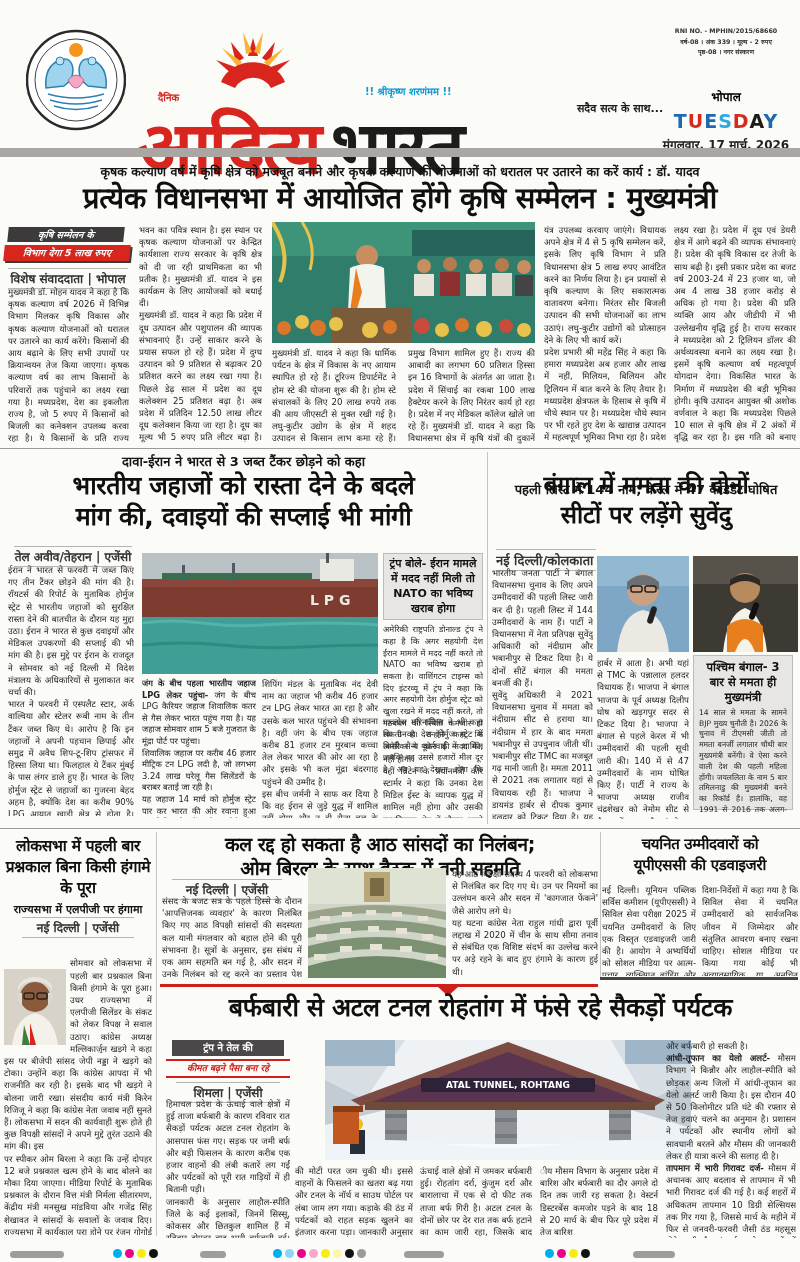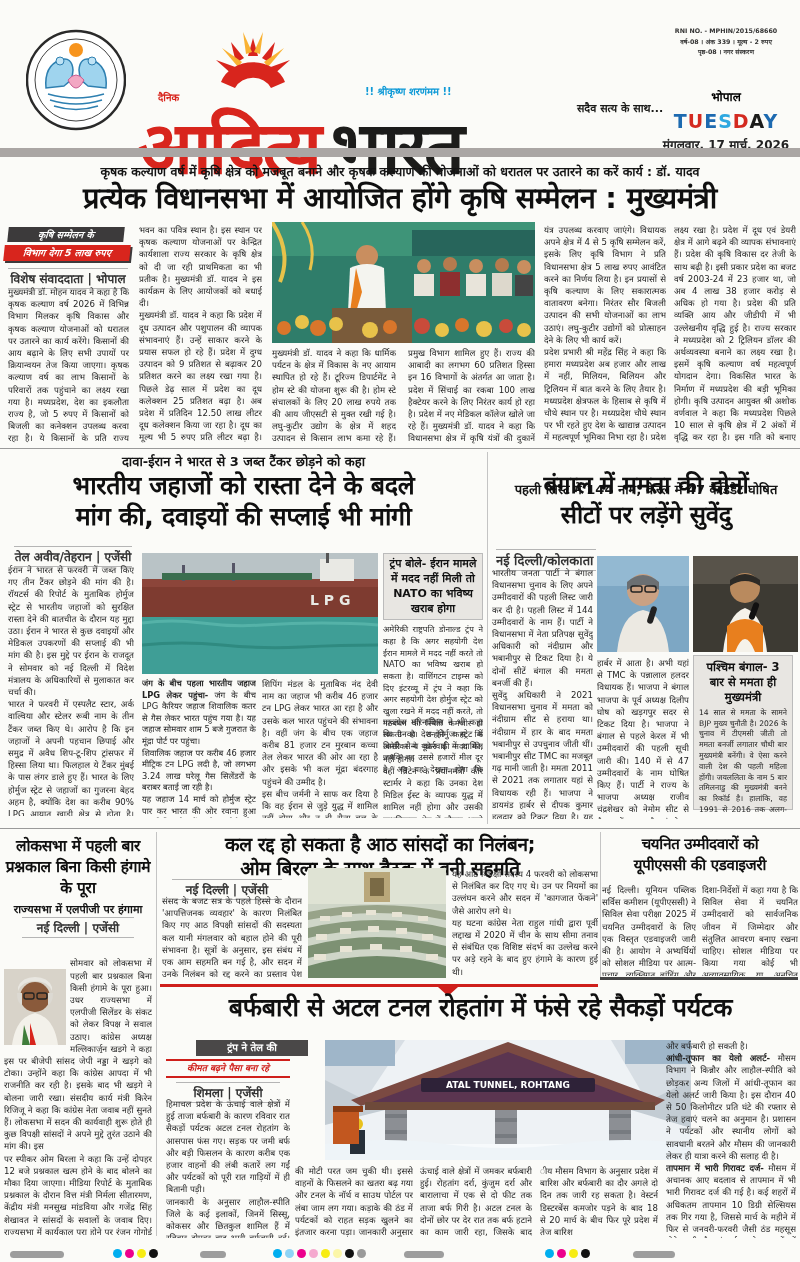--- a/index.html
+++ b/index.html
@@ -276,21 +276,21 @@
     <div style="width:0;height:0;margin-left:278px;border-left:10px solid transparent;border-right:10px solid transparent;border-top:9px solid #cf1f1b;"></div>
   </div>
 
   <div class="abs hl" style="left:602px;top:834px;width:196px;font-size:15px;white-space:pre-line;line-height:1.4;">चयनित उम्मीदवारों को
 यूपीएससी की एडवाइजरी</div>
   <div class="abs t" style="left:602px;top:884px;width:94px;height:92px;">नई दिल्ली। यूनियन पब्लिक सर्विस कमीशन (यूपीएससी) ने सिविल सेवा परीक्षा 2025 में चयनित उम्मीदवारों के लिए एक विस्तृत एडवाइजरी जारी की है। आयोग ने अभ्यर्थियों को सोशल मीडिया पर आत्म-प्रचार, व्यक्तिगत ब्रांडिंग और व्यावसायिक गतिविधियों से दूर रहने की सलाह दी है। यूपीएससी द्वारा जारी</div>
   <div class="abs t" style="left:702px;top:884px;width:96px;height:92px;">दिशा-निर्देशों में कहा गया है कि सिविल सेवा में चयनित उम्मीदवारों को सार्वजनिक जीवन में जिम्मेदार और संतुलित आचरण बनाए रखना चाहिए। सोशल मीडिया पर किया गया कोई भी अव्यावसायिक या अनुचित पोस्ट न केवल उनकी व्यक्तिगत छवि बल्कि सेवा और संस्थान की प्रतिष्ठा को भी प्रभावित कर सकता है।</div>
   <div class="abs" style="left:600px;top:977px;width:198px;height:3px;background:#444;"></div>
 
   <div class="abs hl" style="left:163px;top:992px;width:635px;font-size:25px;white-space:nowrap;">बर्फबारी से अटल टनल रोहतांग में फंसे रहे सैकड़ों पर्यटक</div>
-  <div class="abs badge" style="left:172px;top:1040px;width:112px;height:16px;font-size:10px;line-height:16px;background:#4a4848;font-style:normal;margin-left:24px;">ट्रंप ने तेल की</div>
+  <div class="abs badge" style="left:172px;top:1040px;width:112px;height:16px;font-size:10px;line-height:16px;background:#4a4848;font-style:normal;">ट्रंप ने तेल की</div>
   <div class="abs" style="left:166px;top:1059px;width:124px;height:15px;border-top:2px solid #cf1f1b;border-bottom:2px solid #cf1f1b;
        font-size:9px;font-weight:bold;font-style:italic;color:#cf1f1b;text-align:center;line-height:14px;overflow:hidden;">कीमत बढ़ने पैसा बना रहे</div>
   <div class="abs by" style="left:176px;top:1082px;width:104px;">शिमला | एजेंसी</div>
   <div class="abs t" style="left:166px;top:1098px;width:124px;height:140px;">हिमाचल प्रदेश के ऊंचाई वाले क्षेत्रों में हुई ताजा बर्फबारी के कारण रविवार रात सैकड़ों पर्यटक अटल टनल रोहतांग के आसपास फंस गए। सड़क पर जमी बर्फ और बड़ी फिसलन के कारण करीब एक हजार वाहनों की लंबी कतारें लग गईं और पर्यटकों को पूरी रात गाड़ियों में ही बितानी पड़ी।
 जानकारी के अनुसार लाहौल-स्पीति जिले के कई इलाकों, जिनमें सिस्सू, कोकसर और छितकुल शामिल हैं में रविवार दोपहर बाद भारी बर्फबारी हुई। दिन के समय पर्यटक बर्फबारी का आनंद लेते रहे, लेकिन शाम को जब वे मनाली लौटने लगे, तब तक सड़कों पर बर्फ</div>
 
   <div class="abs" style="left:295px;top:1040px;width:366px;height:120px;padding-left:30px;">
     <svg width="366" height="120" viewBox="0 0 366 120">
       <rect width="366" height="120" fill="#eef2f5"></rect>
       <path d="M0 0 L80 0 L40 60 L0 70 Z" fill="#d7dee4"></path>

